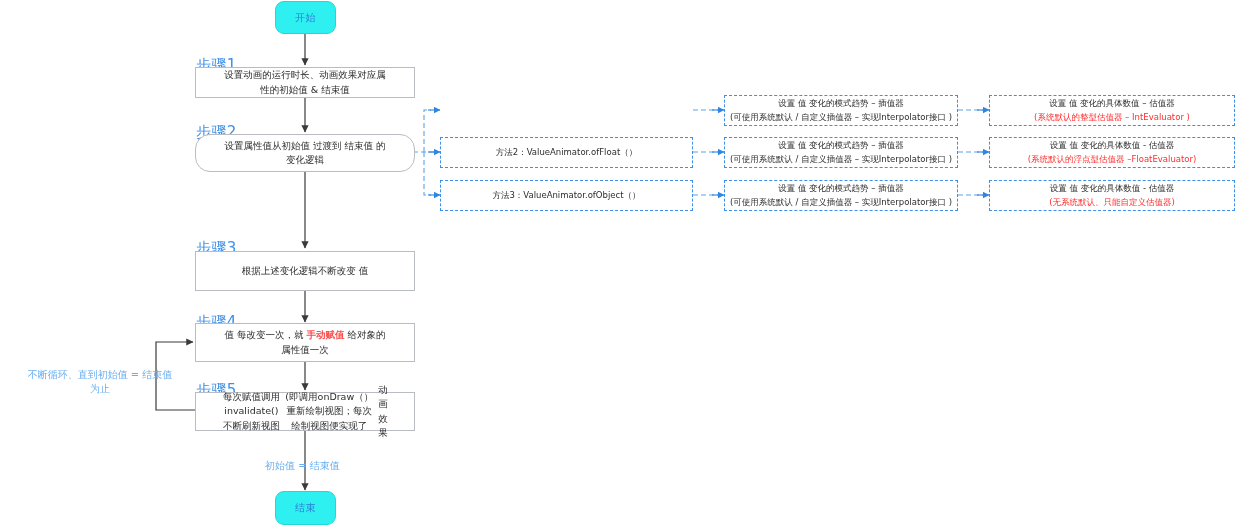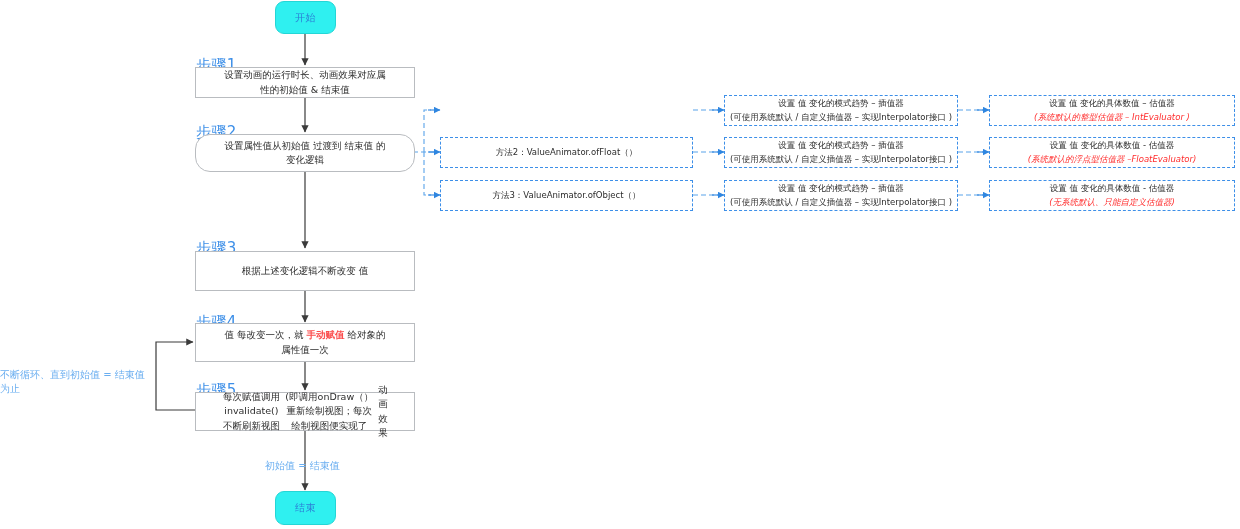--- a/index.html
+++ b/index.html
@@ -38,36 +38,37 @@
     background:#ffffff;
     border:1px dashed #3d8fe8;
     color:#2c2c2c;
     font-size:8.5px;
     line-height:1.55;
     padding:3px 6px;
     flex-direction:column;
   }
   .dashbox .l1{white-space:nowrap;}
   .dashbox .l2{white-space:nowrap;text-align:center;}
-  .red{color:#ff2d2d;font-style:italic;}
+  .red{color:#ff2d2d;}
   .redb{color:#fb4b4b;font-weight:bold;}
 
   .steplabel{
     position:absolute;
     color:#3d8fe8;
     font-size:15px;
     letter-spacing:.4px;
     white-space:nowrap;
   }
 
   .edgelabel{
     position:absolute;
     color:#6aaef0;
     font-size:10px;
     line-height:1.35;
+    text-align:center;
     white-space:pre-line;
   }
 </style>
 </head>
 <body>
 
 <div id="canvas">
 
   <svg class="wires" viewBox="0 0 1240 529">
     <defs>

